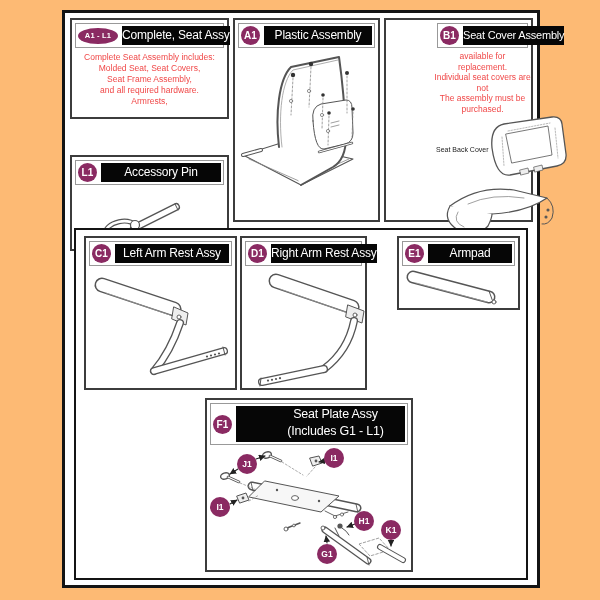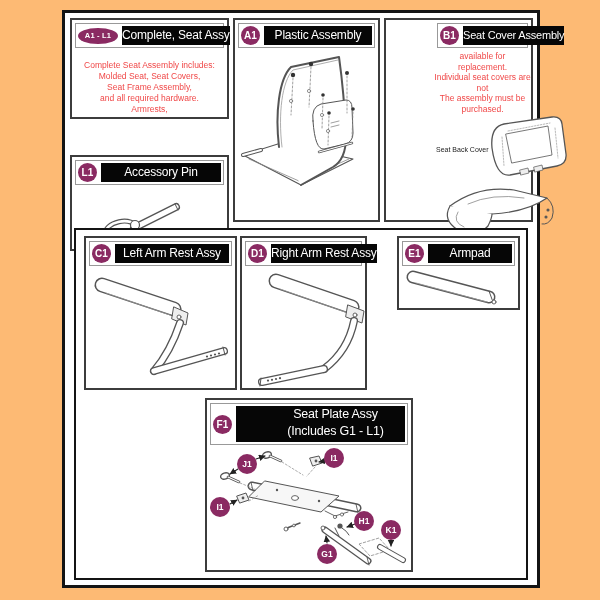--- a/index.html
+++ b/index.html
@@ -12,21 +12,21 @@
   .hdr{display:flex;align-items:center;gap:4px;margin:3px;border:1px solid #999;
        padding:2px;background:#fff;}
   .badge{background:var(--badge,#8A2A62);color:#fff;font-weight:bold;font-size:10px;
        display:flex;align-items:center;justify-content:center;border-radius:50%;
        flex:0 0 auto;letter-spacing:.2px;}
   .badge.circle{width:19px;height:19px;}
   .badge.ellipse{width:40px;height:16px;font-size:7.5px;}
   .bar{flex:1;background:#060606;color:#fff;text-align:center;font-size:12px;
        letter-spacing:-.2px;line-height:19px;height:19px;white-space:nowrap;}
   .bar.two{height:36px;line-height:17px;white-space:normal;font-size:12.5px;padding-left:30px;}
-  .note{color:var(--note,#F04747);font-size:8.5px;line-height:11px;text-align:center;margin-top:12px;}
+  .note{color:var(--note,#F04747);font-size:8.5px;line-height:11px;text-align:center;margin-top:4px;}
   .note.tight{line-height:10.5px;margin-top:1px;}
   .content{position:relative;}
   .cover-label{position:absolute;font-size:7px;color:#1c1c1c;white-space:nowrap;}
   svg{display:block;}
   .dwg{stroke:#555;fill:none;stroke-linecap:round;stroke-linejoin:round;}
 </style>
 </head>
 <body>
 
 <div id="stage">

